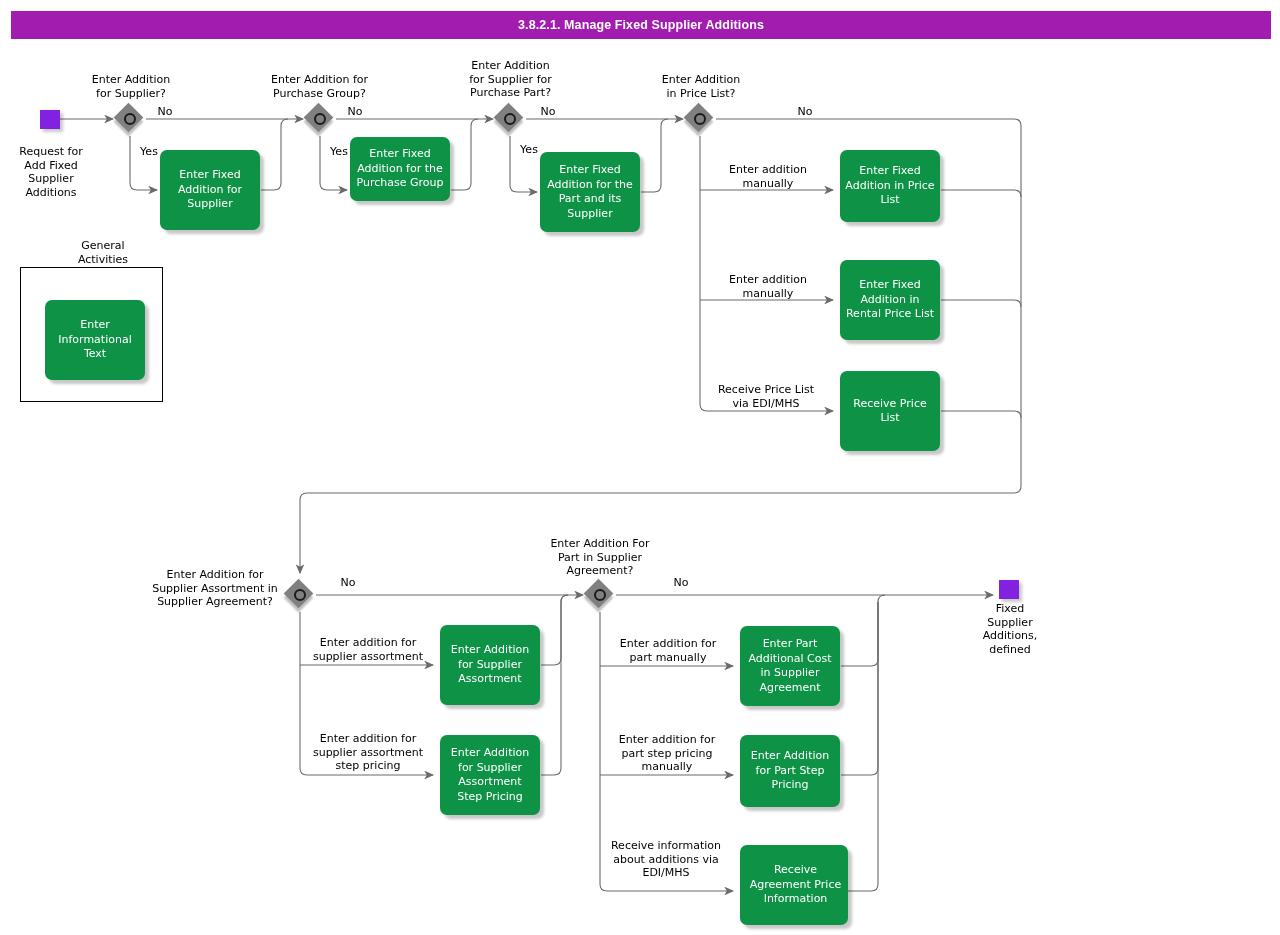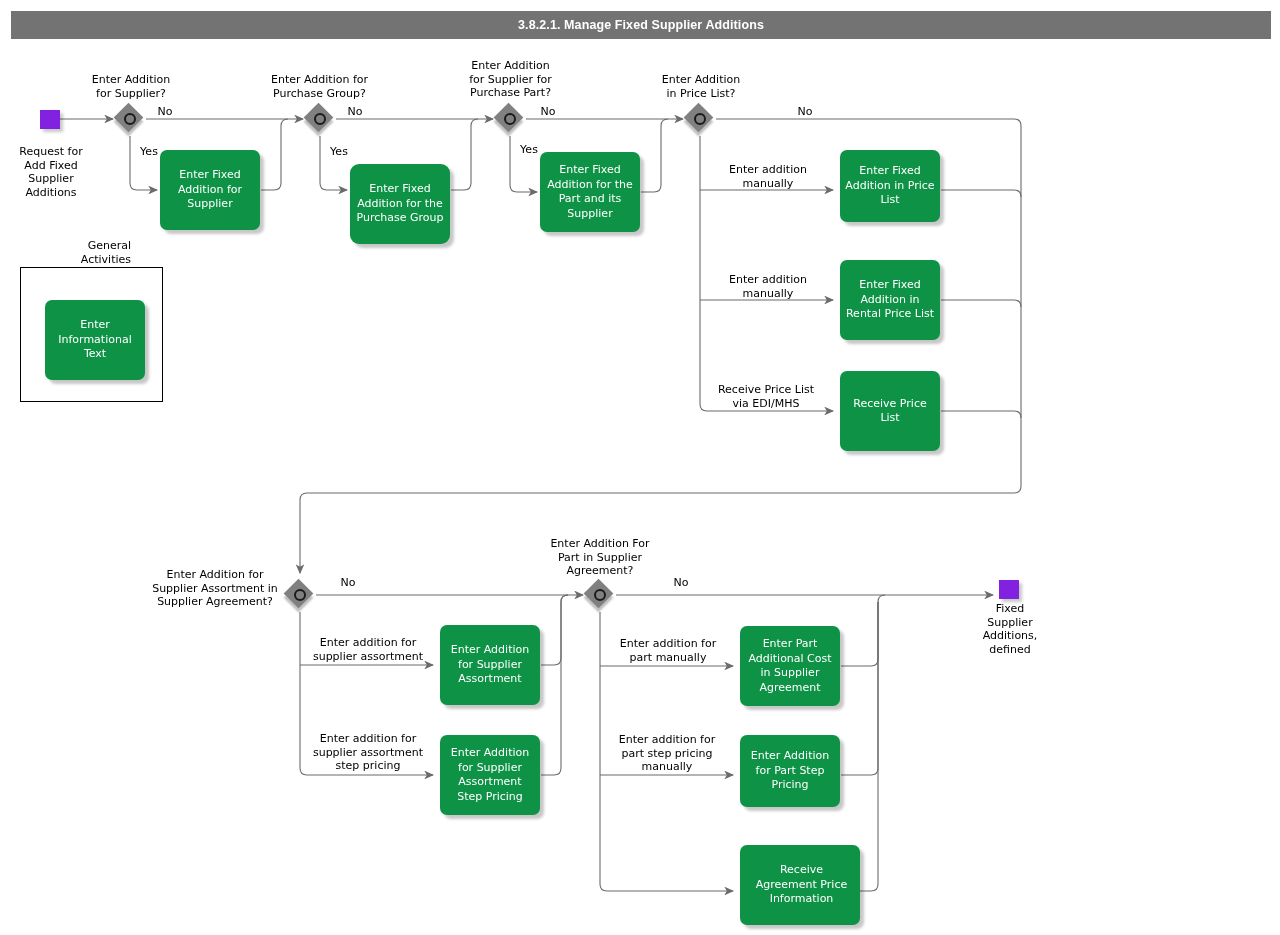--- a/index.html
+++ b/index.html
@@ -1,20 +1,20 @@
 <!DOCTYPE html>
 <html><head>
 <meta charset="utf-8">
 <title>Flowchart</title>
 <style>
   html,body{margin:0;padding:0;background:#ffffff;}
   body{font-family:"DejaVu Sans",sans-serif;}
   #canvas{position:relative;width:1280px;height:935px;background:#fff;overflow:hidden;}
 
-  .hdr{position:absolute;left:11px;top:11px;width:1260px;height:28px;background:#737373;
+  .hdr{position:absolute;left:11px;top:11px;width:1260px;height:28px;background:#a21caf;
        color:#fff;font-family:"Liberation Sans",sans-serif;font-weight:bold;font-size:12.5px;
        display:flex;align-items:center;justify-content:center;letter-spacing:.1px;}
 
   svg.wires{position:absolute;left:0;top:0;width:1280px;height:935px;pointer-events:none;}
 
   
   .act{position:absolute;background:#0E9246;border-radius:7px;color:#fff;
        font-family:"DejaVu Sans",sans-serif;font-size:11px;line-height:14.5px;
        display:flex;align-items:center;justify-content:center;text-align:center;
        box-shadow:4px 4px 3px rgba(0,0,0,.22);box-sizing:border-box;padding:3px 5px;}
@@ -179,25 +179,28 @@
   </div>
   <div class="lbl" style="left:537px;top:537px;width:126px;">Enter Addition For
 Part in Supplier
 Agreement?</div>
   <div class="lbl l" style="left:666px;top:576px;width:30px;">No</div>
   <div class="lbl" style="left:606px;top:637px;width:124px;">Enter addition for
 part manually</div>
   <div class="lbl" style="left:604px;top:733px;width:126px;">Enter addition for
 part step pricing
 manually</div>
+  <div class="lbl" style="left:598px;top:839px;width:136px;">Receive information
+about additions via
+EDI/MHS</div>
 
   <div class="act" style="left:160px;top:150px;width:100px;height:80px;">Enter Fixed
 Addition for
 Supplier</div>
-  <div class="act" style="left:350px;top:164px;width:100px;height:80px;border-radius:9px;">Enter Fixed
+  <div class="act" style="left:350px;top:137px;width:100px;height:64px;">Enter Fixed
 Addition for the
 Purchase Group</div>
   <div class="act" style="left:540px;top:152px;width:100px;height:80px;">Enter Fixed
 Addition for the
 Part and its
 Supplier</div>
 
   <div class="act" style="left:840px;top:150px;width:100px;height:72px;">Enter Fixed
 Addition in Price
 List</div>
@@ -215,24 +218,24 @@
 Assortment Step
 Pricing</div>
 
   <div class="act" style="left:740px;top:626px;width:100px;height:80px;">Enter Part
 Additional Cost
 in Supplier
 Agreement</div>
   <div class="act" style="left:740px;top:735px;width:100px;height:72px;">Enter Addition
 for Part Step
 Pricing</div>
-  <div class="act" style="left:740px;top:845px;width:120px;height:80px;padding-left:8px;">Receive
+  <div class="act" style="left:740px;top:845px;width:108px;height:80px;padding-left:8px;">Receive
 Agreement Price
 Information</div>
 
-  <div class="lbl" style="left:41px;top:239px;width:90px;text-align:right;">General
+  <div class="lbl" style="left:58px;top:239px;width:90px;">General
 Activities</div>
   <div class="grp" style="left:20px;top:267px;width:141px;height:133px;"></div>
   <div class="act" style="left:45px;top:300px;width:100px;height:80px;">Enter
 Informational
 Text</div>
 
 </div>
 
 </body></html>

